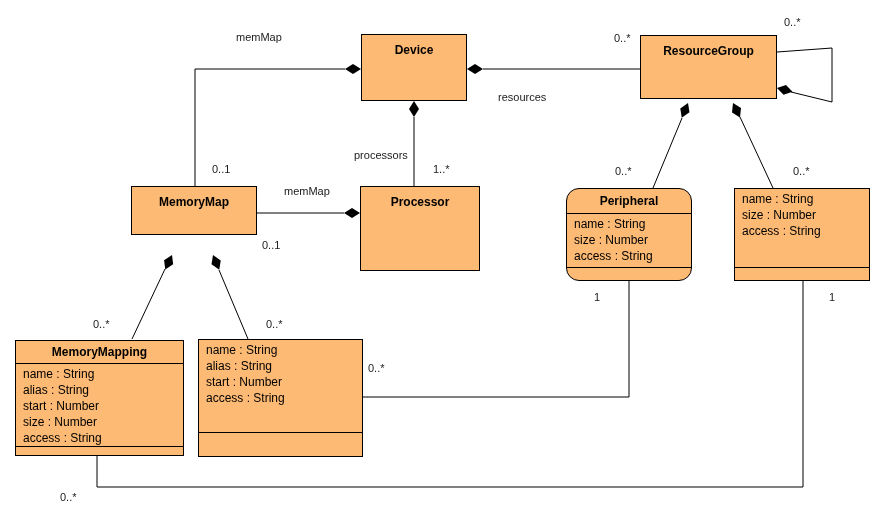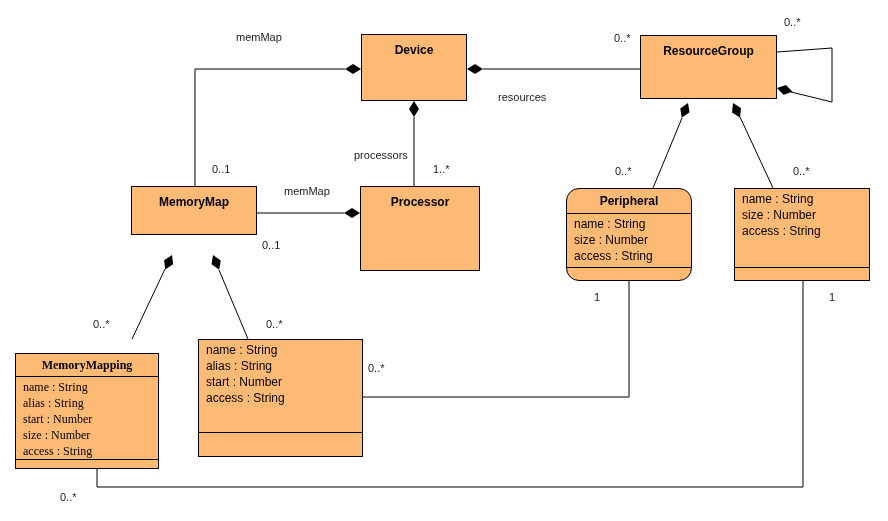--- a/index.html
+++ b/index.html
@@ -26,21 +26,21 @@
   .edge-label{
     position:absolute;font-size:11px;line-height:13px;color:#1a1a1a;white-space:nowrap;
   }
   
   #box-device            {left:361px;top:34px; width:106px;height:67px;}
   #box-resource-group    {left:640px;top:35px; width:137px;height:64px;}
   #box-memory-map        {left:131px;top:186px;width:126px;height:49px;}
   #box-processor         {left:360px;top:186px;width:120px;height:85px;}
   #box-peripheral        {left:566px;top:188px;width:126px;height:93px;border-radius:13px;}
   #box-memory-region     {left:734px;top:188px;width:136px;height:93px;}
-  #box-memory-mapping    {left:15px; top:353px;width:144px;height:116px;font-family:Liberation Serif, serif;}
+  #box-memory-mapping    {left:15px; top:340px;width:169px;height:116px;}
   #box-peripheral-mapping{left:198px;top:339px;width:165px;height:118px;}
   #box-peripheral .uml-title,#box-memory-region .uml-title{height:24px;}
   #box-peripheral .uml-footer,#box-memory-region .uml-footer{height:12px;}
   #box-memory-mapping .uml-title{height:22px;}
   #box-memory-mapping .uml-footer{height:8px;}
   #box-peripheral-mapping .uml-title{height:23px;}
   #box-peripheral-mapping .uml-footer{height:23px;}
 </style>
 </head>
 <body>

